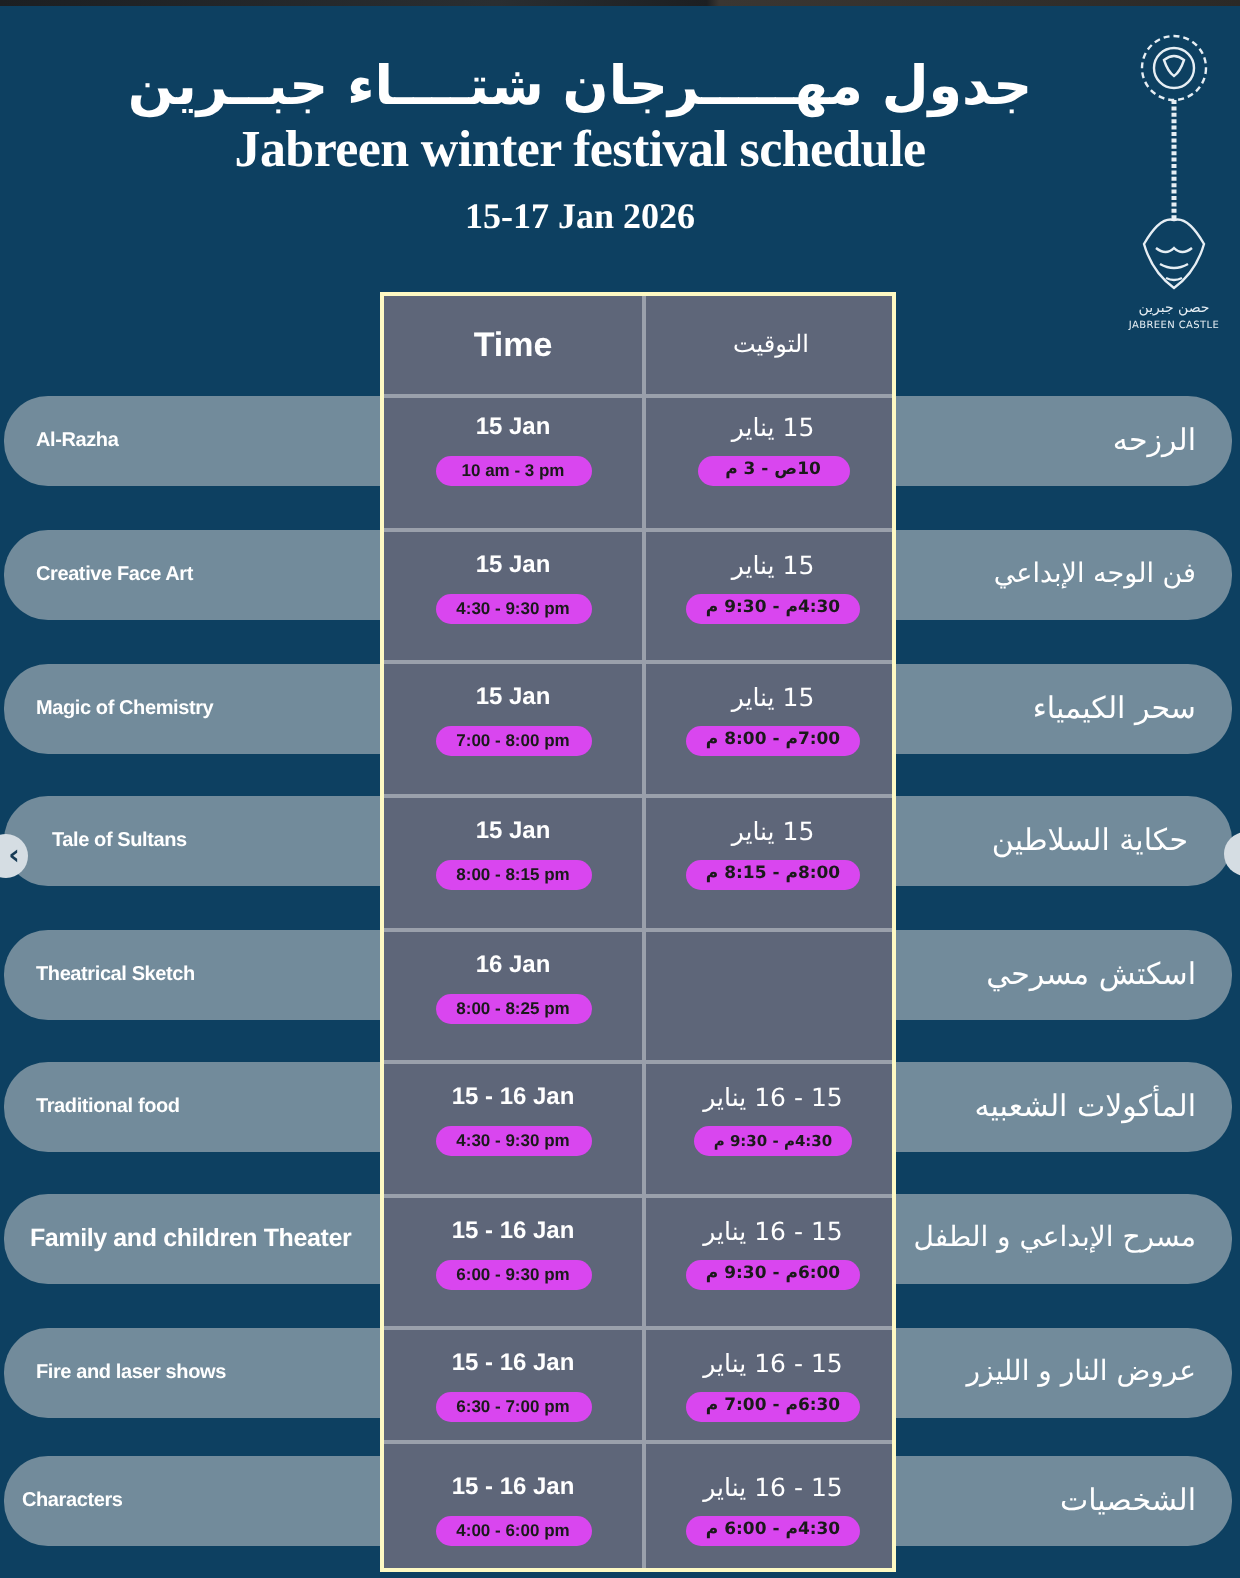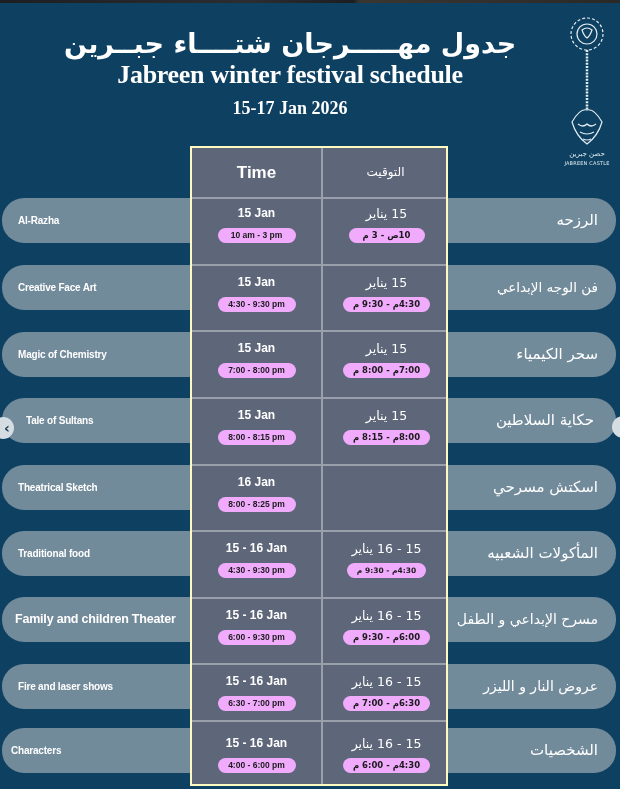--- a/index.html
+++ b/index.html
@@ -83,21 +83,21 @@
   .cell-en { left: 0; width: 129px; }
   .cell-ar { left: 144px; width: 101px; }
   .cell .date {
     display: block; font-size: 12px; font-weight: bold; color: #ffffff;
     font-family: "Liberation Sans", sans-serif; margin-top: 10px; height: 16px;
   }
   .cell-ar .date { direction: rtl; font-family: "DejaVu Sans", sans-serif; font-weight: normal; font-size: 12.5px; }
   .cell .time {
     display: inline-block; margin-top: 6px; height: 15px; line-height: 15px;
     padding: 0 10px; min-width: 78px; border-radius: 8px;
-    background: #f0abfc; color: #1a1a1a; font-size: 8.5px; font-weight: bold;
+    background: #d946ef; color: #1a1a1a; font-size: 8.5px; font-weight: bold;
     font-family: "Liberation Sans", sans-serif;
   }
   .cell-ar .time { direction: rtl; font-family: "DejaVu Sans", sans-serif; min-width: 76px; }
 
   .carousel-arrow {
     position: absolute; width: 22px; height: 22px; border-radius: 50%;
     background: #d5dde3; color: #163a55; font-size: 14px; line-height: 22px; text-align: center;
     font-weight: bold;
   }
   .arrow-left { left: -8px; top: 417px; padding-left: 8px; }

